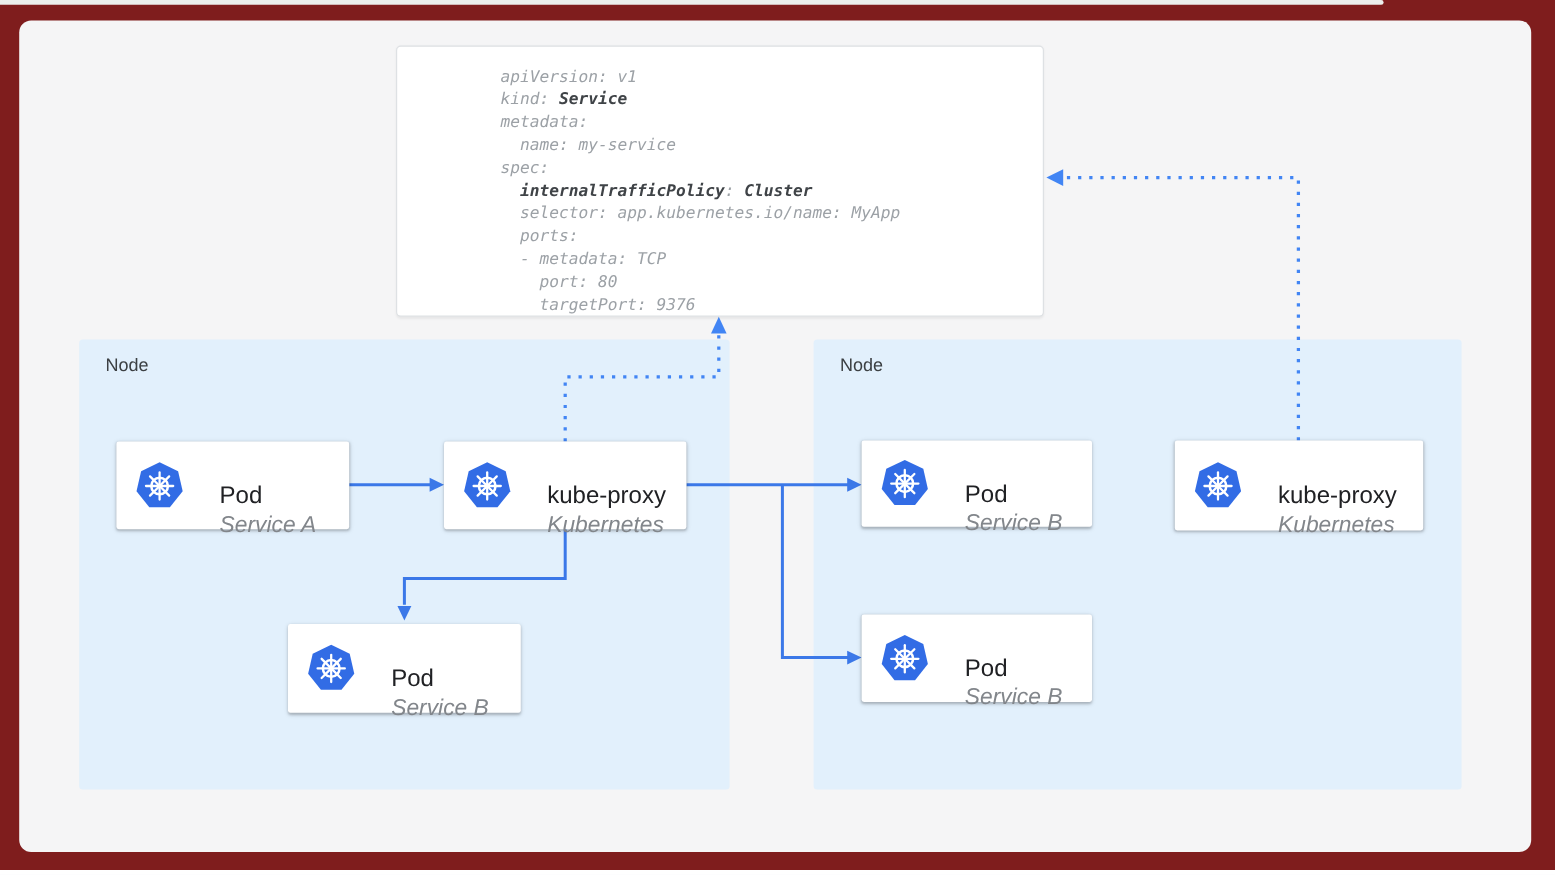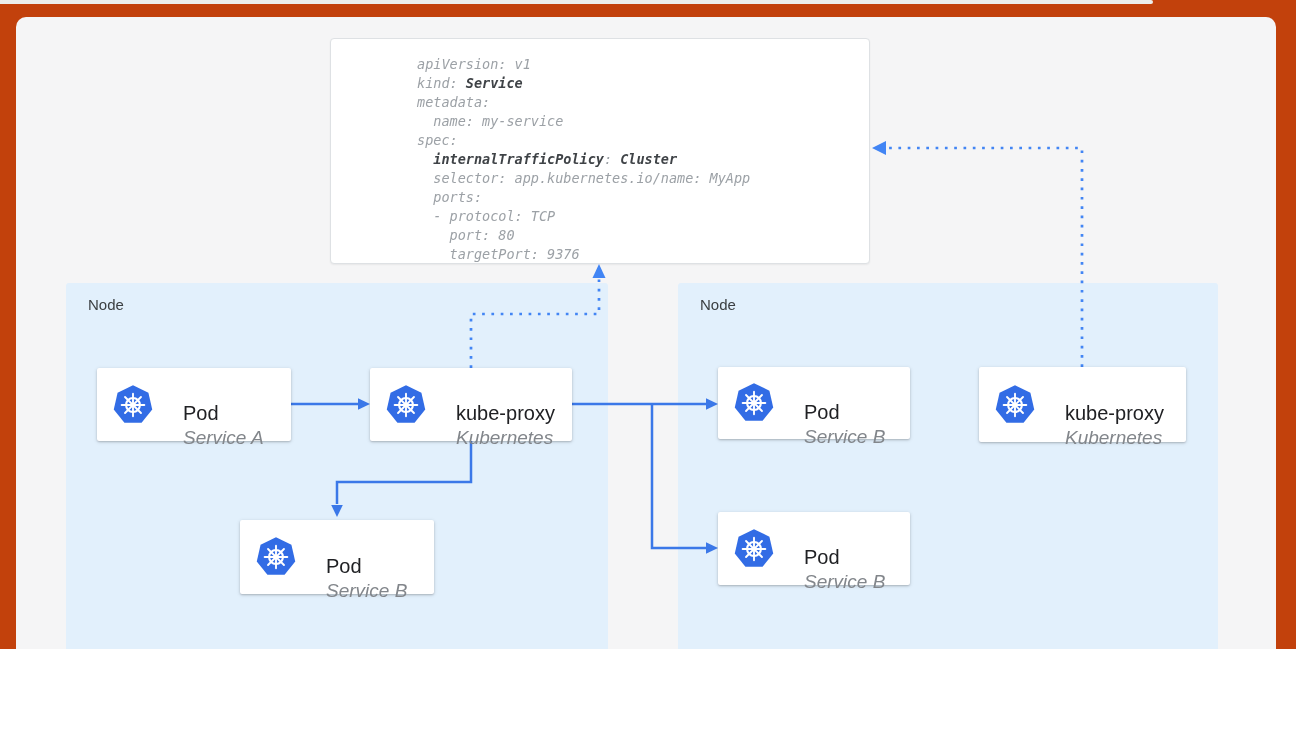--- a/index.html
+++ b/index.html
@@ -1,16 +1,16 @@
 <!DOCTYPE html>
 <html><head>
 <meta charset="utf-8">
 <style>
   html,body{margin:0;padding:0;background:#ffffff;}
-  #stage{position:relative;width:1296px;height:649px;background:#c2410c;overflow:hidden;
+  #stage{position:relative;width:1296px;height:725px;background:#7f1d1d;overflow:hidden;
          font-family:"Liberation Sans", sans-serif;}
   .top-rule{position:absolute;left:0;top:0;width:1153px;height:4px;background:#eceeec;border-radius:0 2px 2px 0;}
   .panel{position:absolute;left:16px;top:17px;width:1260px;height:693px;background:#f5f5f6;border-radius:10px;}
 
   
   .yaml-box{position:absolute;left:330px;top:38px;width:540px;height:226px;background:#ffffff;
             border:1px solid #dee1e4;border-radius:4px;box-sizing:border-box;
             box-shadow:0 1px 2px rgba(0,0,0,0.06);}
   .yaml-code{position:absolute;left:86px;top:16px;right:8px;
              font-family:"DejaVu Sans Mono", monospace;font-style:italic;
@@ -100,21 +100,21 @@
     <div class="yaml-box" style="left:314px;top:21px;">
       <div class="yaml-code">
           <div class="code-line"><span>apiVersion: v1</span></div>
           <div class="code-line"><span>kind: </span><span class="cb">Service</span></div>
           <div class="code-line"><span>metadata:</span></div>
           <div class="code-line"><span>  name: my-service</span></div>
           <div class="code-line"><span>spec:</span></div>
           <div class="code-line"><span>  </span><span class="cb">internalTrafficPolicy</span><span>: </span><span class="cb">Cluster</span></div>
           <div class="code-line"><span>  selector: app.kubernetes.io/name: MyApp</span></div>
           <div class="code-line"><span>  ports:</span></div>
-          <div class="code-line"><span>  - protocol: TCP</span></div>
+          <div class="code-line"><span>  - metadata: TCP</span></div>
           <div class="code-line"><span>    port: 80</span></div>
           <div class="code-line"><span>    targetPort: 9376</span></div>
         </div>
     </div>
 
     <div class="node node-left" style="left:50px;top:266px;">
       <div class="node-label">Node</div>
     </div>
 
     <div class="node node-right" style="left:662px;top:266px;">

